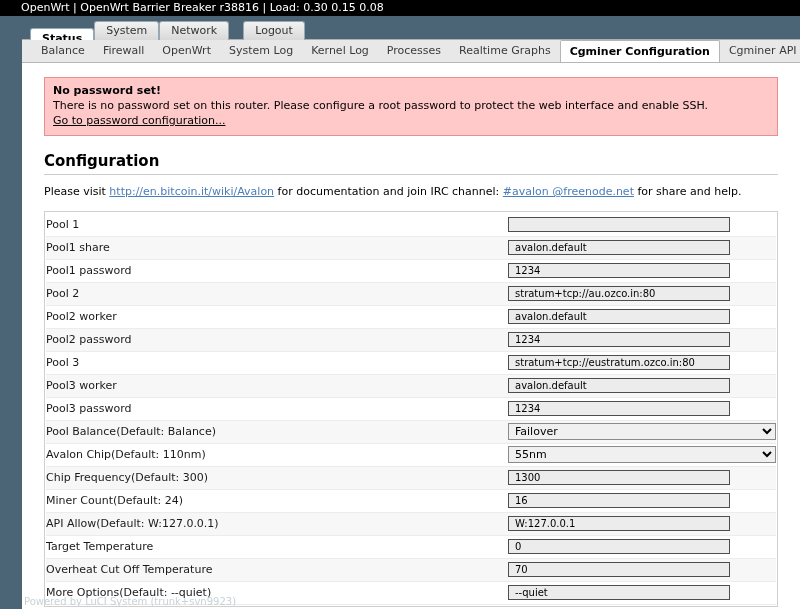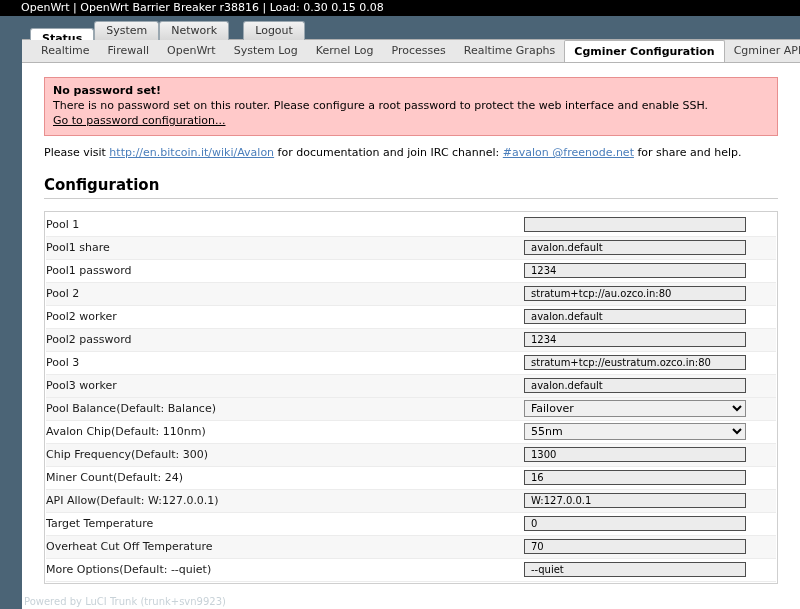--- a/index.html
+++ b/index.html
@@ -188,21 +188,21 @@
     height: 15px;
     font-family: "DejaVu Sans", "Liberation Sans", sans-serif;
     font-size: 10px;
     color: #000000;
     background: #ececec;
     border: 1px solid #4d4d4d;
     padding: 0 6px;
     outline: none;
   }
   select.sel {
-    width: 222px;
+    width: 268px;
     height: 17px;
     font-family: "DejaVu Sans", "Liberation Sans", sans-serif;
     font-size: 11px;
     color: #000000;
     background: #f0f0f0;
     border: 1px solid #8a8a8a;
     padding: 0 2px;
     outline: none;
   }
 
@@ -236,36 +236,36 @@
   <span>OpenWrt | OpenWrt Barrier Breaker r38816 | Load: 0.30 0.15 0.08</span>
 </div>
 
 <div id="page">
 
   <div id="leftstrip"></div>
   <div id="footerstrip"></div>
 
   <div id="maintabs"><div class="mtab active">Status</div><div class="mtab">System</div><div class="mtab">Network</div><div class="mtab spacer-left">Logout</div></div>
 
-  <div id="subtabs"><div class="stab">Realtime</div><div class="stab">Firewall</div><div class="stab">OpenWrt</div><div class="stab">System Log</div><div class="stab">Kernel Log</div><div class="stab">Processes</div><div class="stab">Realtime Graphs</div><div class="stab active">Cgminer Configuration</div><div class="stab">Cgminer API Log</div></div>
+  <div id="subtabs"><div class="stab">Balance</div><div class="stab">Firewall</div><div class="stab">OpenWrt</div><div class="stab">System Log</div><div class="stab">Kernel Log</div><div class="stab">Processes</div><div class="stab">Realtime Graphs</div><div class="stab active">Cgminer Configuration</div><div class="stab">Cgminer API Log</div></div>
 
   <div id="content">
 
     <div id="warning">
       <span class="wtitle">No password set!</span>
       <span class="wtext">There is no password set on this router. Please configure a root password to protect the web interface and enable SSH.</span>
       <span class="wlink">Go to password configuration...</span>
     </div>
 
+    <div id="heading">Configuration</div>
+
     <div id="descline">
       <span>Please visit </span><a>http://en.bitcoin.it/wiki/Avalon</a><span> for documentation and join IRC channel: </span><a>#avalon @freenode.net</a><span> for share and help.</span>
     </div>
 
-    <div id="heading">Configuration</div>
-
     <div id="formbox">
       <table class="cbi">
         <tbody id="formrows">
             <tr class="row-odd">
               <td class="lbl">Pool 1</td>
               <td class="fld"><input type="text" class="tf" value="" style=""></td>
             </tr>
             <tr class="row-even">
               <td class="lbl">Pool1 share</td>
               <td class="fld"><input type="text" class="tf" value="avalon.default" style=""></td>
@@ -287,20 +287,24 @@
               <td class="fld"><input type="text" class="tf" value="1234" style=""></td>
             </tr>
             <tr class="row-odd">
               <td class="lbl">Pool 3</td>
               <td class="fld"><input type="text" class="tf" value="stratum+tcp://eustratum.ozco.in:80" style=""></td>
             </tr>
             <tr class="row-even">
               <td class="lbl">Pool3 worker</td>
               <td class="fld"><input type="text" class="tf" value="avalon.default" style=""></td>
             </tr>
+            <tr class="row-odd">
+              <td class="lbl">Pool3 password</td>
+              <td class="fld"><input type="text" class="tf" value="1234" style=""></td>
+            </tr>
             <tr class="row-even">
               <td class="lbl">Pool Balance(Default: Balance)</td>
               <td class="fld"><select class="sel"><option>Failover</option><option>Balance</option><option>Load Balance</option><option>Round Robin</option></select></td>
             </tr>
             <tr class="row-odd">
               <td class="lbl">Avalon Chip(Default: 110nm)</td>
               <td class="fld"><select class="sel"><option>55nm</option><option>110nm</option></select></td>
             </tr>
             <tr class="row-even">
               <td class="lbl">Chip Frequency(Default: 300)</td>
@@ -326,16 +330,16 @@
               <td class="lbl">More Options(Default: --quiet)</td>
               <td class="fld"><input type="text" class="tf" value="--quiet" style=""></td>
             </tr>
           </tbody>
       </table>
     </div>
 
   </div>
 
   <div id="footer">
-    <span>Powered by LuCI Trunk (trunk+svn9923)</span>
+    <span>Powered by LuCI System (trunk+svn9923)</span>
   </div>
 
 </div>
 
 </body></html>

